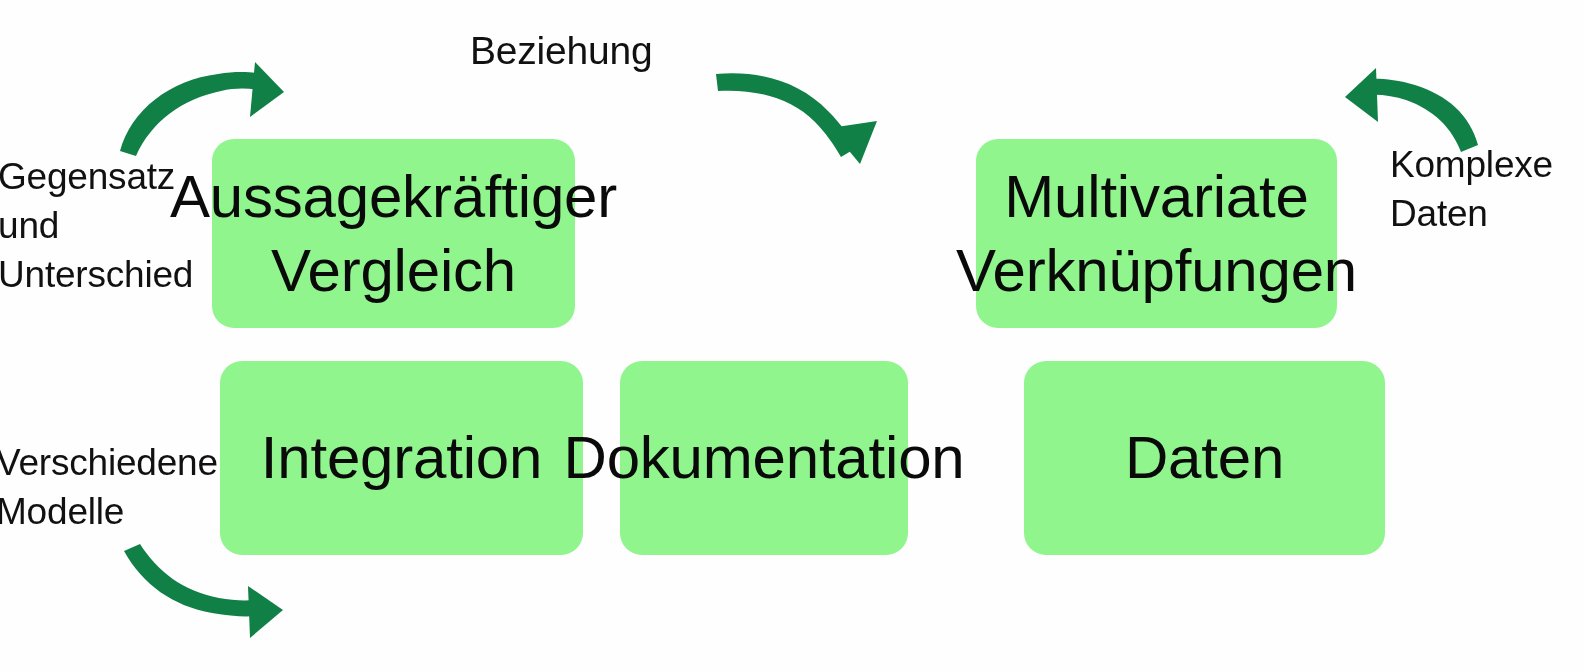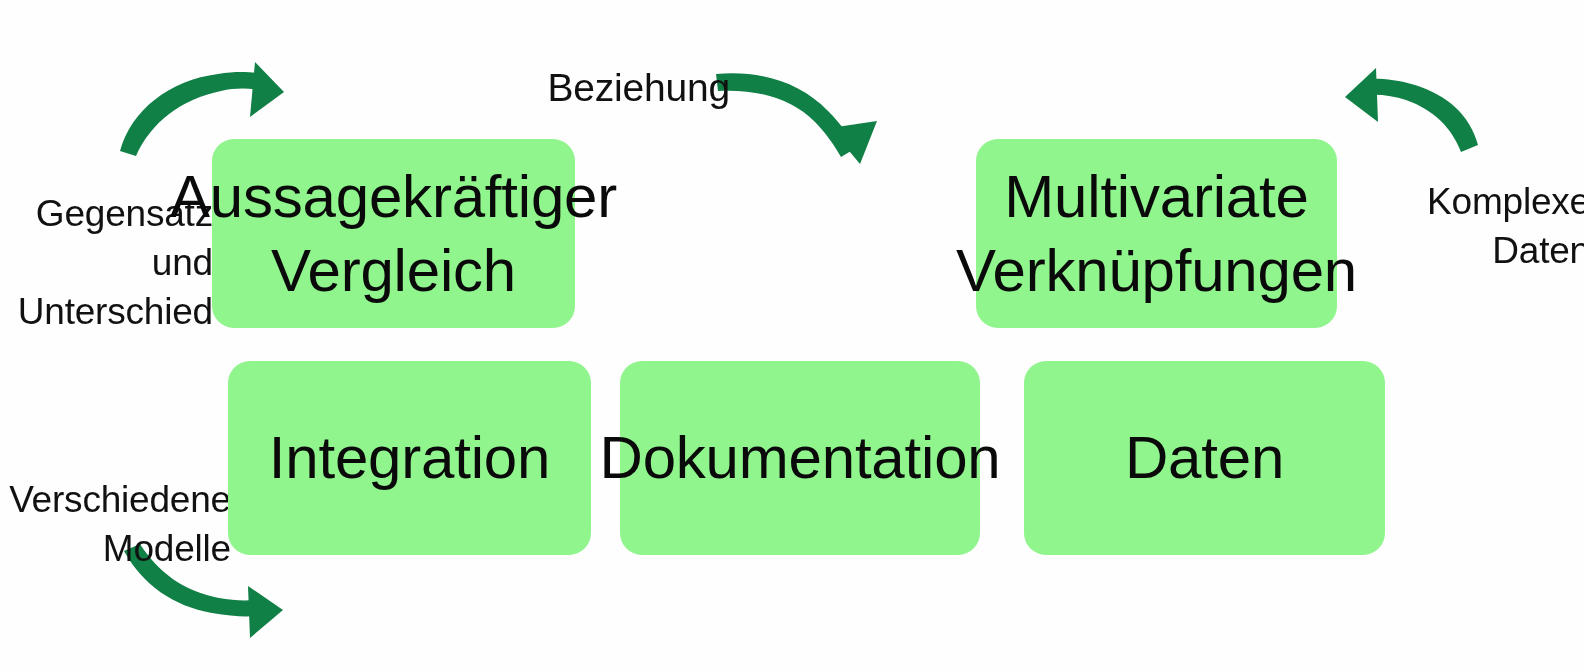--- a/index.html
+++ b/index.html
@@ -35,24 +35,23 @@
   }
   .box-text {
     display: block;
     white-space: pre-line;
   }
   .side-label {
     position: absolute;
     color: #111111;
     font-size: 37px;
     line-height: 1.33;
-    text-align: right;
+    text-align: left;
     white-space: pre-line;
     letter-spacing: -0.2px;
-    margin-top: 37px;
   }
   .arrow-layer {
     position: absolute;
     left: 0;
     top: 0;
     width: 1584px;
     height: 672px;
     pointer-events: none;
   }
 </style>
@@ -120,25 +119,25 @@
     <span class="box-text">Aussagekräftiger
 Vergleich</span>
   </div>
 
 
   <div class="box" style="left:976px; top:139px; width:361px; height:189px;">
     <span class="box-text">Multivariate
 Verknüpfungen</span>
   </div>
 
-  <div class="box" style="left:228px; top:361px; width:363px; height:194px;">
+  <div class="box" style="left:220px; top:361px; width:363px; height:194px;">
     <span class="box-text">Integration</span>
   </div>
 
-  <div class="box" style="left:620px; top:361px; width:360px; height:194px;">
+  <div class="box" style="left:620px; top:361px; width:288px; height:194px;">
     <span class="box-text">Dokumentation</span>
   </div>
 
   <div class="box" style="left:1024px; top:361px; width:361px; height:194px;">
     <span class="box-text">Daten</span>
   </div>
 
 </div>
 
 </body></html>

